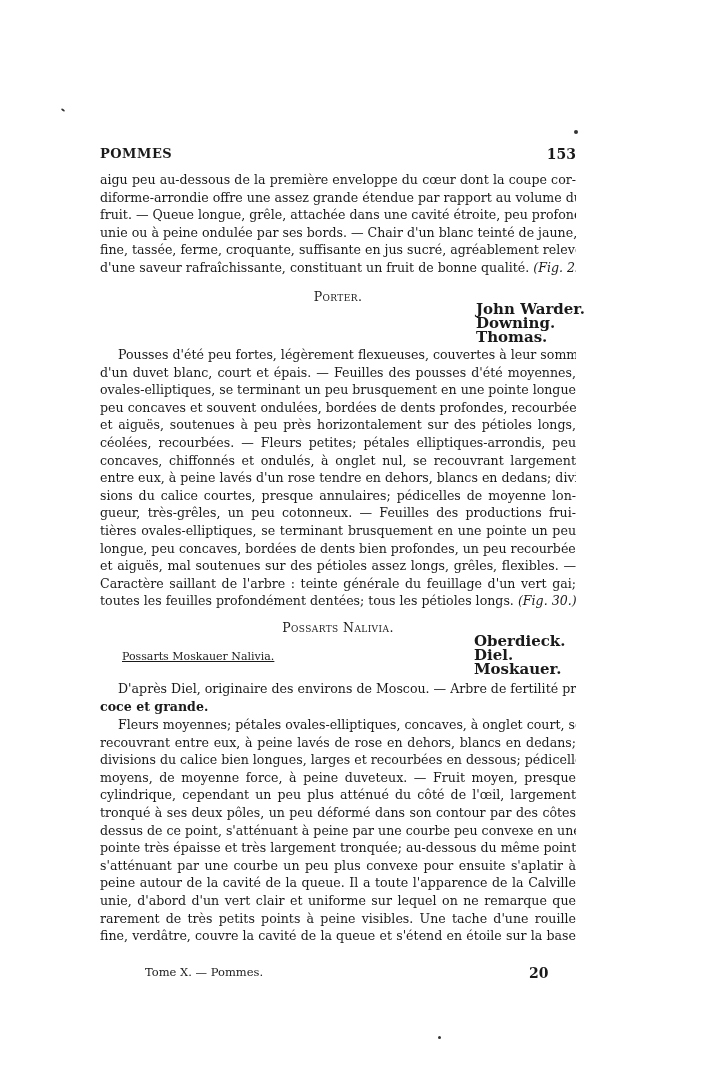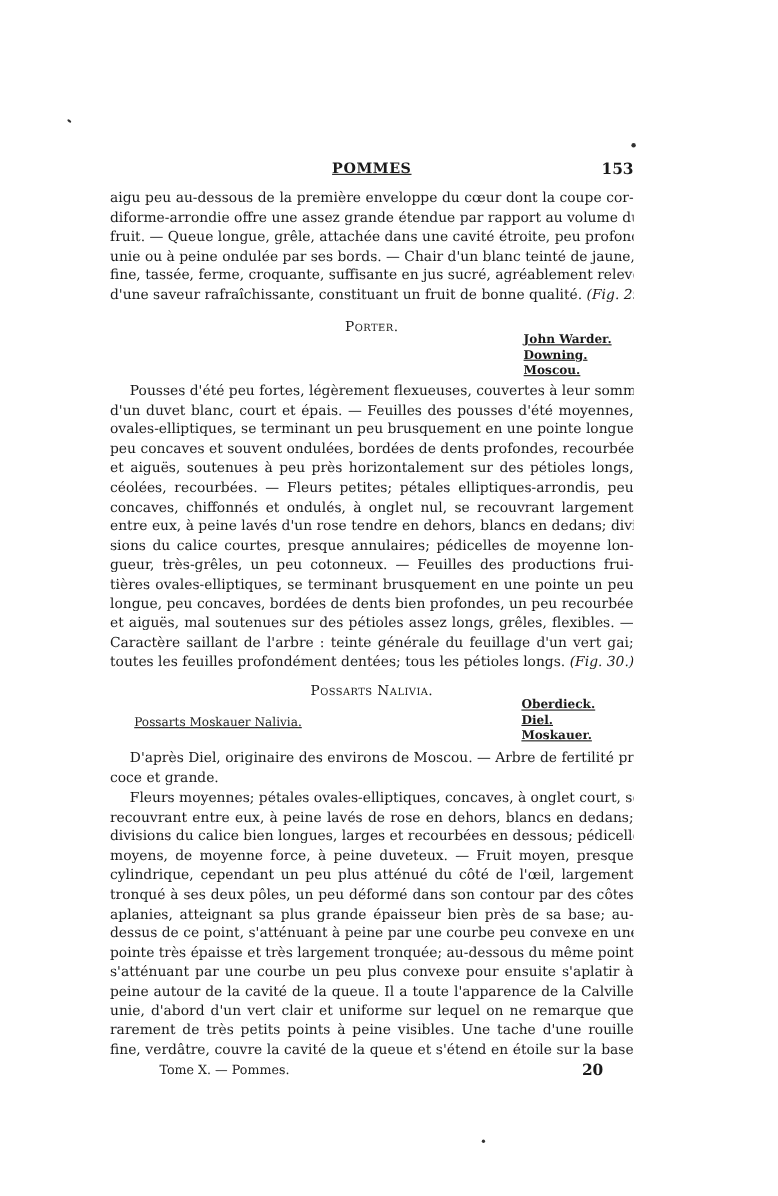--- a/index.html
+++ b/index.html
@@ -1,29 +1,29 @@
 <!DOCTYPE html>
 <html><head>
 <meta charset="utf-8">
 <style>
   html, body { margin: 0; padding: 0; background: #ffffff; }
   body { width: 707px; height: 1087px; position: relative; overflow: hidden;
          font-family: "DejaVu Serif", "Liberation Serif", serif; color: #1a1a1a; }
   .page { position: absolute; left: 0; top: 0; width: 707px; height: 1087px; }
   .speck { position: absolute; background: #333; border-radius: 50%; }
   .running-head { position: absolute; top: 146px; left: 100px; width: 476px; height: 18px; }
-  .rh-title { position: absolute; left: 0; right: 0; text-align: center; font-size: 13px; font-weight: bold; letter-spacing: 0.5px; text-decoration: underline; }
+  .rh-title { position: absolute; left: 0; right: 0; font-size: 13px; font-weight: bold; letter-spacing: 0.5px; }
   .rh-page { position: absolute; right: 0; top: 0; font-size: 14px; font-weight: bold; }
   .block { position: absolute; left: 100px; width: 476px; font-size: 12.6px; line-height: 17.6px; text-align: justify; }
   .line { display: block; white-space: nowrap; text-align-last: justify; height: 17.6px; overflow: hidden; }
-  .line.last { text-align-last: left; }
+  .line.last { text-align-last: left; font-weight: bold; }
   .line.indent { padding-left: 18px; }
   .fig { font-style: italic; }
   .heading { position: absolute; left: 100px; width: 476px; text-align: center; font-size: 12.5px; font-variant: small-caps; letter-spacing: 0.4px; }
-  .authorities { position: absolute; font-size: 11px; line-height: 14px; font-weight: bold; text-decoration: underline; }
+  .authorities { position: absolute; font-size: 15px; line-height: 14px; font-weight: bold; }
   .synonym { position: absolute; font-size: 11px; text-decoration: underline; }
   .footer { position: absolute; top: 965px; left: 145px; width: 430px; height: 18px; }
   .footer-left { position: absolute; left: 0; font-size: 11.5px; }
   .footer-right { position: absolute; left: 384px; font-size: 14px; font-weight: bold; }
 </style>
 </head>
 <body>
 
 <div class="page">
 
@@ -42,21 +42,21 @@
     <span class="line">fruit. — Queue longue, grêle, attachée dans une cavité étroite, peu profonde,</span>
     <span class="line">unie ou à peine ondulée par ses bords. — Chair d'un blanc teinté de jaune,</span>
     <span class="line">fine, tassée, ferme, croquante, suffisante en jus sucré, agréablement relevé</span>
     <span class="line"><span>d'une saveur rafraîchissante, constituant un fruit de bonne qualité.</span> <span class="fig">(Fig. 29.)</span></span>
   </div>
 
   <div class="heading" style="top:289px;">Porter.</div>
   <div class="authorities" style="left:476px;top:302px;">
     <div>John Warder.</div>
     <div>Downing.</div>
-    <div>Moscou.</div>
+    <div>Thomas.</div>
   </div>
 
   <div class="block" style="top:346px;">
     <span class="line indent">Pousses d'été peu fortes, légèrement flexueuses, couvertes à leur sommet</span>
     <span class="line">d'un duvet blanc, court et épais. — Feuilles des pousses d'été moyennes,</span>
     <span class="line">ovales-elliptiques, se terminant un peu brusquement en une pointe longue,</span>
     <span class="line">peu concaves et souvent ondulées, bordées de dents profondes, recourbées</span>
     <span class="line">et aiguës, soutenues à peu près horizontalement sur des pétioles longs,</span>
     <span class="line">céolées, recourbées. — Fleurs petites; pétales elliptiques-arrondis, peu</span>
     <span class="line">concaves, chiffonnés et ondulés, à onglet nul, se recouvrant largement</span>
@@ -83,21 +83,20 @@
     <span class="line last">coce et grande.</span>
   </div>
 
   <div class="block" style="top:716px;">
     <span class="line indent">Fleurs moyennes; pétales ovales-elliptiques, concaves, à onglet court, se</span>
     <span class="line">recouvrant entre eux, à peine lavés de rose en dehors, blancs en dedans;</span>
     <span class="line">divisions du calice bien longues, larges et recourbées en dessous; pédicelles</span>
     <span class="line">moyens, de moyenne force, à peine duveteux. — Fruit moyen, presque</span>
     <span class="line">cylindrique, cependant un peu plus atténué du côté de l'œil, largement</span>
     <span class="line">tronqué à ses deux pôles, un peu déformé dans son contour par des côtes</span>
-    <span class="line">aplanies, atteignant sa plus grande épaisseur bien près de sa base; au-</span>
     <span class="line">dessus de ce point, s'atténuant à peine par une courbe peu convexe en une</span>
     <span class="line">pointe très épaisse et très largement tronquée; au-dessous du même point,</span>
     <span class="line">s'atténuant par une courbe un peu plus convexe pour ensuite s'aplatir à</span>
     <span class="line">peine autour de la cavité de la queue. Il a toute l'apparence de la Calville</span>
     <span class="line">unie, d'abord d'un vert clair et uniforme sur lequel on ne remarque que</span>
     <span class="line">rarement de très petits points à peine visibles. Une tache d'une rouille</span>
     <span class="line">fine, verdâtre, couvre la cavité de la queue et s'étend en étoile sur la base</span>
   </div>
 
   <div class="footer">

